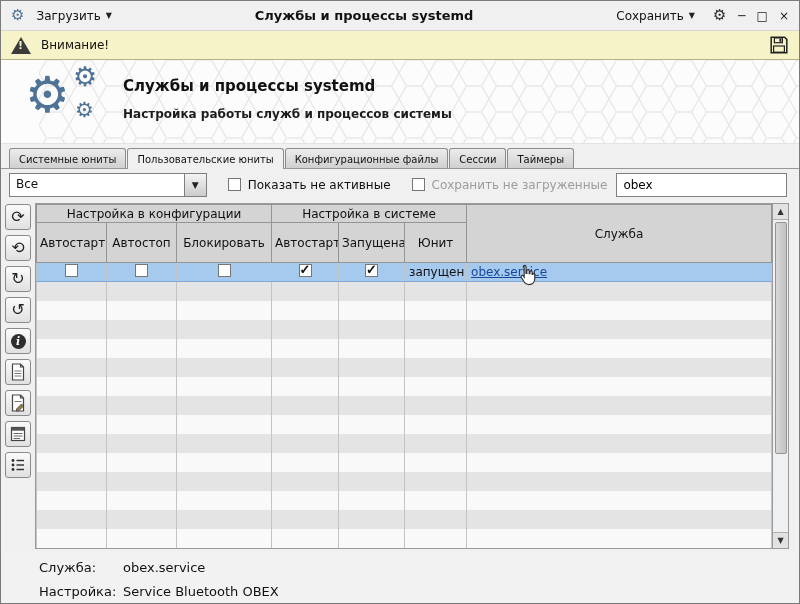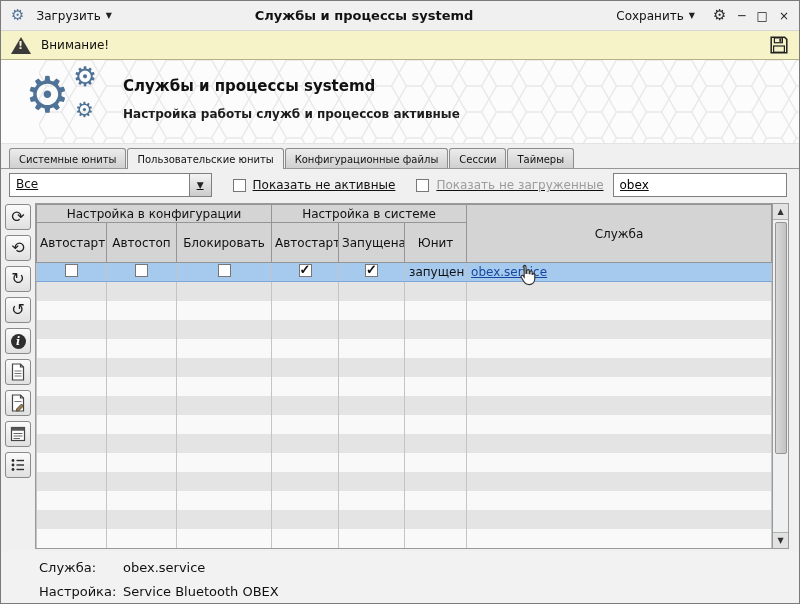--- a/index.html
+++ b/index.html
@@ -33,25 +33,25 @@
   .header-text{position:absolute;left:122px;top:17px;}
   .header-title{font-size:15px;font-weight:bold;margin-bottom:12px;}
   .header-sub{font-size:12px;font-weight:bold;color:#1c1c1c;}
 
   
   .tabs{height:25px;flex:0 0 25px;padding-left:8px;border-bottom:1px solid #979797;display:flex;align-items:flex-end;background:#f0f0f0;}
   .tab{padding:5px 9px 3px;border:1px solid #8c8c8c;border-bottom:none;border-radius:3px 3px 0 0;background:linear-gradient(#ececec,#d0d0d0);margin-right:1px;font-size:10px;white-space:nowrap;cursor:default;margin-top:20px;}
   .tab.active{background:#f0f0f0;padding-bottom:4px;margin-bottom:-1px;text-align:right;}
 
   
-  .filterbar{height:32px;flex:0 0 32px;display:flex;align-items:center;padding:0 12px 0 8px;gap:9px;background:#f0f0f0;text-decoration:underline;}
+  .filterbar{height:32px;flex:0 0 32px;display:flex;align-items:center;padding:0 12px 0 8px;gap:9px;background:#f0f0f0;}
   .combo{width:232px;height:24px;border:1px solid #7f7f7f;background:#fff;display:flex;align-items:stretch;}
   .combo-text{flex:1;padding:3px 6px;}
   .combo-btn{width:22px;background:linear-gradient(#f4f4f4,#cccccc);border-left:1px solid #7f7f7f;display:flex;align-items:center;justify-content:center;font-size:9px;color:#222;}
-  .chk-label{display:flex;align-items:flex-end;gap:7px;white-space:nowrap;padding-left:12px;}
+  .chk-label{display:flex;align-items:flex-start;gap:7px;white-space:nowrap;padding-left:12px;}
   .chk-label.dim{color:#9c9c9c;}
   input[type=checkbox]{appearance:none;-webkit-appearance:none;width:13px;height:13px;border:1px solid #767676;background:#fff;position:relative;margin:0;flex:0 0 auto;}
   input[type=checkbox]:checked::after{content:"✓";position:absolute;left:0px;top:-2px;font-size:13px;font-weight:bold;color:#101010;line-height:1;}
   .search{margin-left:auto;width:198px;height:24px;border:1px solid #7f7f7f;padding:8px 6px;font:12px "DejaVu Sans",sans-serif;background:#fff;}
 
   
   .main{flex:1 1 auto;display:flex;align-items:stretch;padding:2px 0 2px 4px;position:relative;background:#f0f0f0;}
   .toolbar{width:30px;flex:0 0 30px;display:flex;flex-direction:column;gap:5px;padding-top:1px;}
   .tool-btn{width:26px;height:26px;border:1px solid #8a8a8a;border-radius:3px;background:linear-gradient(#fbfbfb,#e0e0e0);display:flex;align-items:center;justify-content:center;font-size:16px;color:#222;cursor:default;}
   .tool-btn .glyph{line-height:1;}
@@ -136,21 +136,21 @@
       </defs>
       <rect width="100%" height="100%" fill="url(#hexp)"></rect>
     </svg>
     <div class="logo">
       <span class="g1">⚙</span>
       <span class="g2">⚙</span>
       <span class="g3">⚙</span>
     </div>
     <div class="header-text">
       <div class="header-title">Службы и процессы systemd</div>
-      <div class="header-sub">Настройка работы служб и процессов активные</div>
+      <div class="header-sub">Настройка работы служб и процессов системы</div>
     </div>
   </div>
 
   <div class="tabs">
     <div class="tab">Системные юниты</div>
     <div class="tab active">Пользовательские юниты</div>
     <div class="tab">Конфигурационные файлы</div>
     <div class="tab">Сессии</div>
     <div class="tab">Таймеры</div>
   </div>
@@ -159,21 +159,21 @@
     <div class="combo">
       <span class="combo-text">Все</span>
       <span class="combo-btn">▼</span>
     </div>
     <label class="chk-label">
       <input type="checkbox" style="">
       <span>Показать не активные</span>
     </label>
     <label class="chk-label dim">
       <input type="checkbox" style="">
-      <span>Показать не загруженные</span>
+      <span>Сохранить не загруженные</span>
     </label>
     <input class="search" type="text" value="obex" style="">
   </div>
 
   <div class="main">
     <div class="toolbar">
       <div class="tool-btn">
           <span class="glyph">⟳</span>
         </div>
       <div class="tool-btn">

